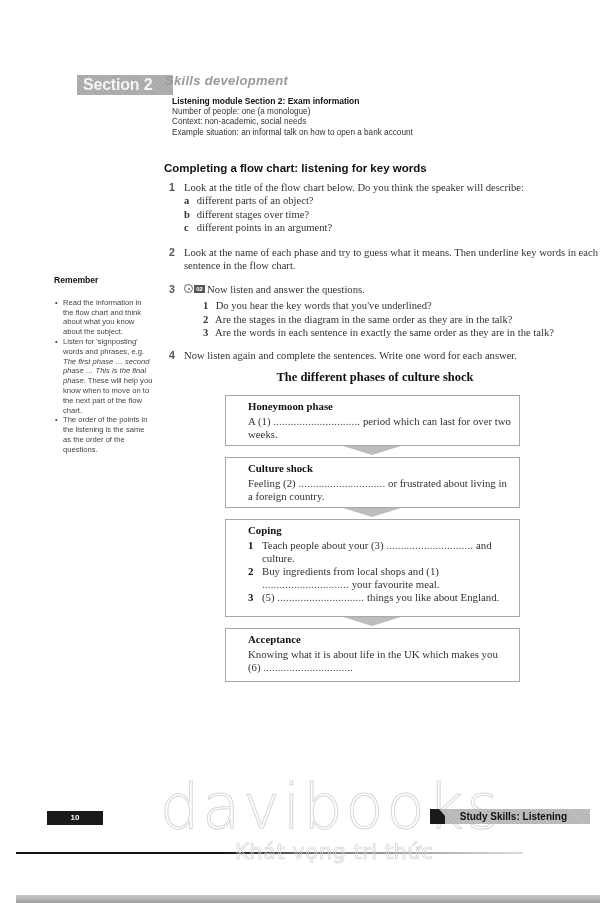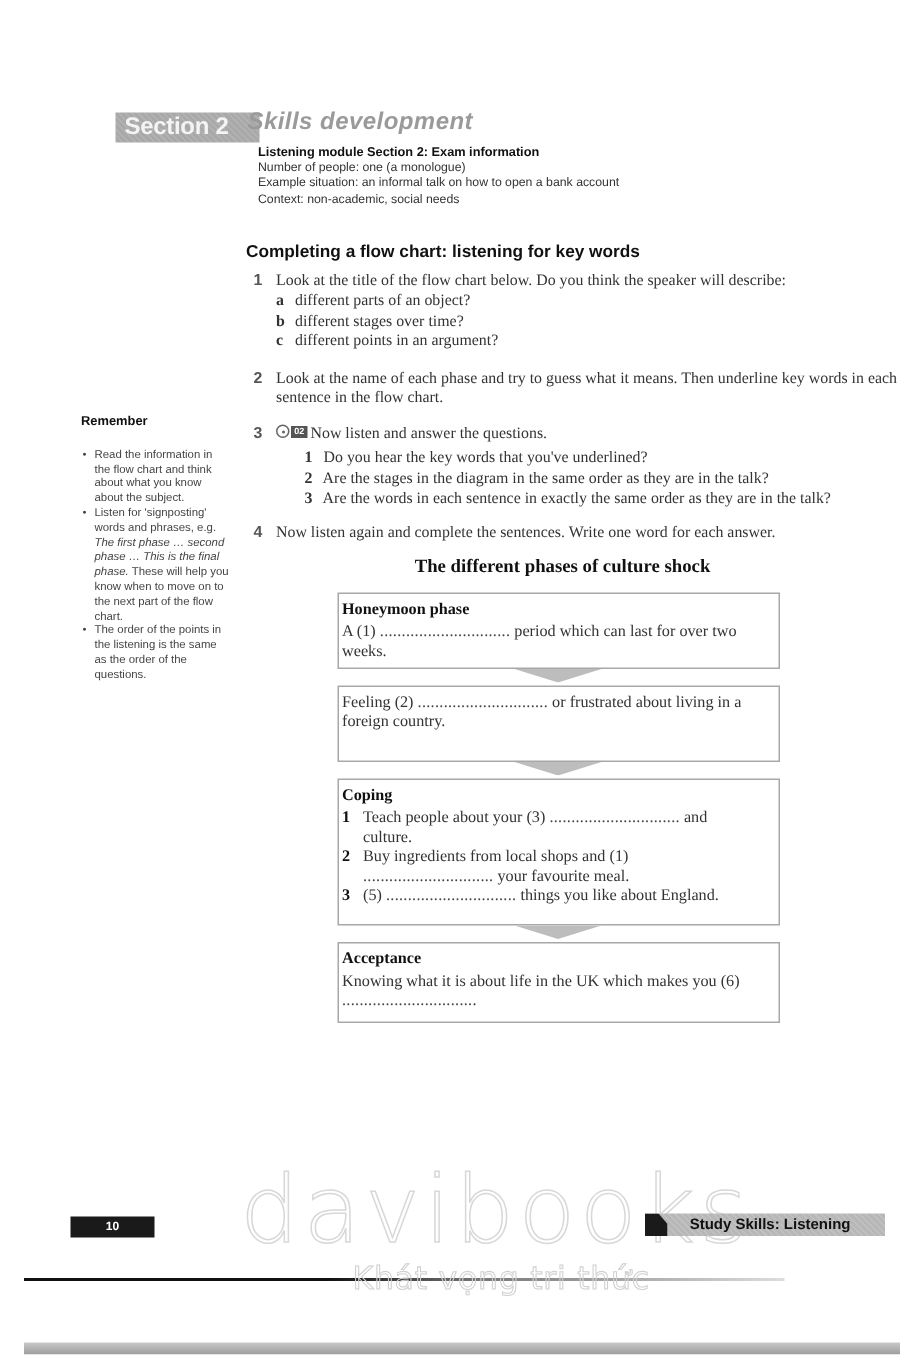--- a/index.html
+++ b/index.html
@@ -2,21 +2,21 @@
 <html><head>
 <meta charset="utf-8">
 <style>
   html, body { margin:0; padding:0; }
   body { width:600px; height:903px; background:#fff; position:relative; overflow:hidden; font-family:"Liberation Serif", serif; color:#222; }
   .abs { position:absolute; }
 
   #section-badge { left:45px; top:75px; width:96px; height:20px; background:#a9a9a9;
     background-image: repeating-linear-gradient(45deg, rgba(255,255,255,0.12) 0 1px, transparent 1px 3px);
     color:#f4f4f4; font-family:"Liberation Sans", sans-serif; font-weight:bold; font-size:16px; line-height:20px; padding-left:6px; box-sizing:border-box; letter-spacing:-0.2px;margin-left:32px; }
-  #skills-title { left:165px; top:73px; font-family:"Liberation Sans", sans-serif; font-style:italic; font-weight:bold; font-size:16px; color:#9a9a9a; letter-spacing:0.3px; }
+  #skills-title { left:165px; top:73px; font-family:"Liberation Sans", sans-serif; font-style:italic; font-weight:bold; font-size:13px; color:#9a9a9a; letter-spacing:0.3px; }
   #exam-info { left:172px; top:96px; font-family:"Liberation Sans", sans-serif; font-size:8.2px; line-height:10.5px; color:#333; }
   #exam-info .head { font-weight:bold; font-size:8.5px; color:#111; }
 
   #flow-heading { left:164px; top:162px; font-family:"Liberation Sans", sans-serif; font-weight:bold; font-size:11.5px; color:#111; }
 
   .q { position:absolute; left:169px; font-size:10.6px; line-height:13.3px; color:#333; }
   .q .num { display:inline-block; width:15px; font-family:"Liberation Sans", sans-serif; font-weight:bold; color:#555; }
   .q .body { position:absolute; left:15px; top:0; width:420px; }
   .sub { display:block; }
   .sub b { display:inline-block; width:10px; }
@@ -27,21 +27,21 @@
   #remember li { position:relative; }
   #remember li::before { content:"•"; position:absolute; left:-8px; top:0; }
 
   #cd-icon { display:inline-block; width:21px; height:10px; vertical-align:-1px; margin-right:2px; position:relative; }
   #cd-icon .disc { position:absolute; left:0; top:0; width:9px; height:9px; border:1px solid #666; border-radius:50%; box-sizing:border-box; }
   #cd-icon .disc::after { content:""; position:absolute; left:2.5px; top:2.5px; width:2px; height:2px; border-radius:50%; background:#666; }
   #cd-icon .track { position:absolute; left:10px; top:1px; width:11px; height:8px; background:#555; color:#fff; font-family:"Liberation Sans", sans-serif; font-size:6px; line-height:8px; text-align:center; font-weight:bold; }
 
   #chart-title { left:225px; top:370px; width:300px; text-align:center; font-weight:bold; font-size:12.5px; color:#111; }
 
-  .box { position:absolute; left:225px; width:295px; border:1px solid #a8a8a8; background:#fff; box-sizing:border-box; padding:4px 6px 4px 2px; font-size:10.8px; line-height:13px; color:#333; }
+  .box { position:absolute; left:225px; width:295px; border:1px solid #a8a8a8; background:#fff; box-sizing:border-box; padding:4px 6px 4px 22px; font-size:10.8px; line-height:13px; color:#333; }
   .box .bt { font-weight:bold; color:#111; margin-bottom:2px; }
   .dots { letter-spacing:0.2px; color:#444; }
   .arrow { position:absolute; left:343px; width:58px; height:9px; }
   .arrow svg { display:block; }
   .li { position:relative; padding-left:14px; }
   .li b { position:absolute; left:0; top:0; color:#111; }
 
   #page-num { left:47px; top:811px; width:56px; height:14px; background:#1a1a1a; color:#fff; font-family:"Liberation Sans", sans-serif; font-weight:bold; font-size:8px; line-height:14px; text-align:center; }
   #footer-badge { left:430px; top:809px; width:160px; height:15px; background:#b7b7b7;
     background-image: repeating-linear-gradient(45deg, rgba(255,255,255,0.14) 0 1px, transparent 1px 3px);
@@ -54,22 +54,22 @@
   #wm-sub { left:235px; top:840px; font-family:"DejaVu Sans", sans-serif; font-size:21px; color:transparent; -webkit-text-stroke:0.7px #d0d0d0; letter-spacing:0.5px; }
 </style>
 </head>
 <body>
 
 <div id="section-badge" class="abs">Section 2</div>
 <div id="skills-title" class="abs">Skills development</div>
 <div id="exam-info" class="abs">
   <div class="head">Listening module Section 2: Exam information</div>
   <div>Number of people: one (a monologue)</div>
+  <div>Context: non-academic, social needs</div>
   <div>Example situation: an informal talk on how to open a bank account</div>
-  <div>Context: non-academic, social needs</div>
 </div>
 
 <div id="flow-heading" class="abs">Completing a flow chart: listening for key words</div>
 
 <div class="q" style="top:181px;">
   <span class="num">1</span>
   <div class="body">
     <div>Look at the title of the flow chart below. Do you think the speaker will describe:</div>
     <span class="sub"><b>a</b> <span>different parts of an object?</span></span>
     <span class="sub"><b>b</b> <span>different stages over time?</span></span>
@@ -119,20 +119,21 @@
   <div class="bt">Honeymoon phase</div>
   <div><span>A (1) </span><span class="dots">..............................</span><span> period which can last for over two weeks.</span></div>
 </div>
 <div class="arrow" style="top:446px;">
     <svg width="58" height="9">
       <polygon points="0,0 58,0 29,9" fill="#bdbdbd"></polygon>
     </svg>
   </div>
 
 <div class="box" style="top:457px; height:51px;">
+  <div class="bt">Culture shock</div>
   <div><span>Feeling (2) </span><span class="dots">..............................</span><span> or frustrated about living in a foreign country.</span></div>
 </div>
 <div class="arrow" style="top:508px;">
     <svg width="58" height="9">
       <polygon points="0,0 58,0 29,9" fill="#bdbdbd"></polygon>
     </svg>
   </div>
 
 <div class="box" style="top:519px; height:98px;">
   <div class="bt">Coping</div>

